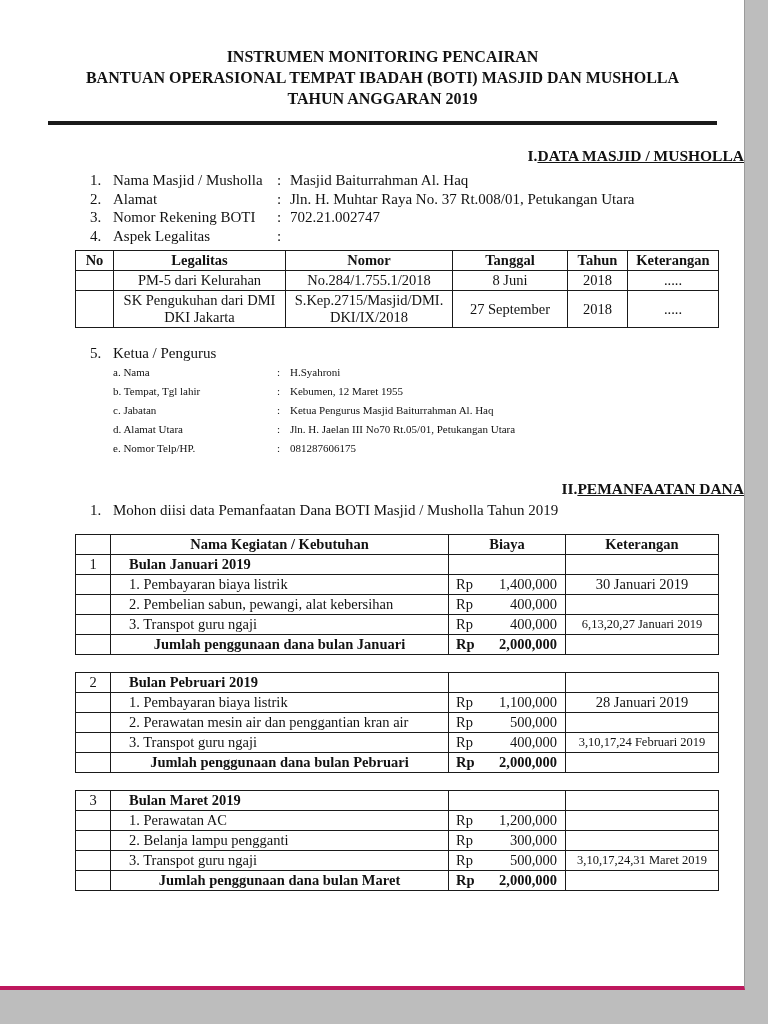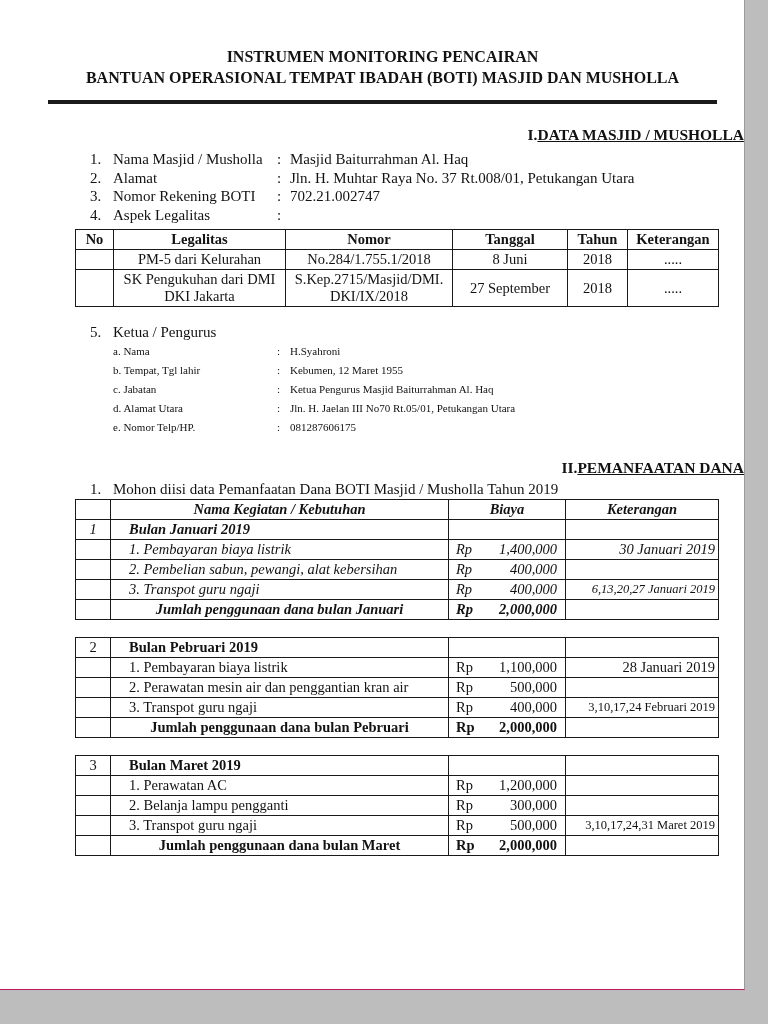--- a/index.html
+++ b/index.html
@@ -13,21 +13,21 @@
   body{
     background:var(--outer-bg);
     font-family:"Liberation Serif","DejaVu Serif",serif;
     color:var(--ink);
   }
   .page{
     position:absolute;top:0;left:0;
     width:745px;height:990px;
     background:var(--page-bg);
     border-right:1px solid #9a9a9a;
-    border-bottom:1px solid #be185d;
+    border-bottom:4px solid #be185d;
     padding-top:46px;
     overflow:hidden;
   }
   
   .title{margin:0 27px 0 48px;text-align:center;font-weight:700;font-size:16px;line-height:21px;}
   .rule{margin:12px 27px 0 48px;border-top:4px solid var(--line);height:0;}
   
   .sec{margin-top:22px;font-size:15.5px;font-weight:700;text-align:right;}
   .sec .sec-num{display:inline-block;}
   .sec .sec-title{text-decoration:underline;}
@@ -43,39 +43,40 @@
   .sub{display:grid;grid-template-columns:164px 13px auto;line-height:19px;}
   .intro{margin:3px 0 0 90px;font-size:15px;display:grid;grid-template-columns:23px auto;line-height:19px;}
   
   table{border-collapse:collapse;table-layout:fixed;margin-left:75px;font-size:14.5px;}
   td{border:1px solid var(--line);padding:1px 3px;line-height:17px;vertical-align:middle;overflow:hidden;}
   .legal{margin-top:5px;width:643px;}
   .legal td{text-align:center;}
   .legal .th td{font-weight:700;}
   
   .fund{width:643px;}
-  .fund.first{font-style:italic;}
+  .fund.first{margin-top:14px;}
   .fund.next{margin-top:17px;}
   .fund .th td{font-weight:700;text-align:center;}
   .fund td.nm{text-align:left;padding-left:18px;}
   .fund td.ctr{text-align:center;}
   .fund td.by{padding:1px 8px 1px 7px;}
-  .fund td.kt{text-align:right;}
+  .fund td.kt{text-align:center;}
   .b{font-weight:700;}
   .money{display:flex;justify-content:space-between;}
   .small{font-size:12.5px;}
 </style>
 </head>
 <body>
 
 <div class="page">
 
   <div class="title">
     <div>INSTRUMEN MONITORING PENCAIRAN</div>
     <div>BANTUAN OPERASIONAL TEMPAT IBADAH (BOTI) MASJID DAN MUSHOLLA</div>
+    <div>TAHUN ANGGARAN 2019</div>
   </div>
   <div class="rule"></div>
 
   <div class="sec sec1">
     <span class="sec-num">I.</span><span class="sec-title">DATA MASJID / MUSHOLLA</span>
   </div>
 
   <div class="items">
     <div class="item">
       <span>1.</span>

